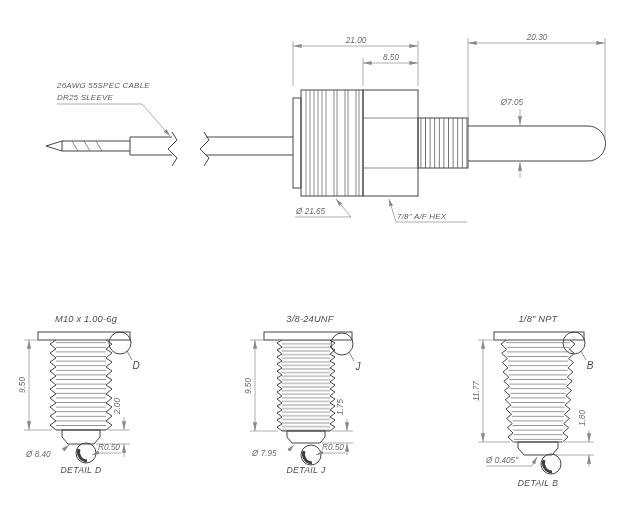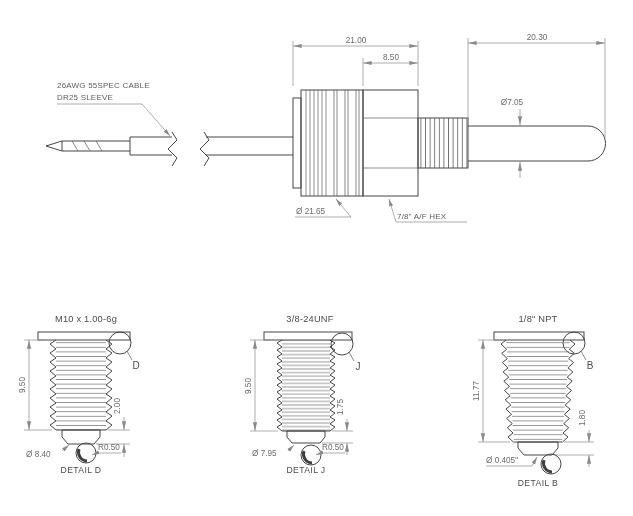--- a/index.html
+++ b/index.html
@@ -1,18 +1,18 @@
 <!DOCTYPE html>
 <html><head>
 <meta charset="utf-8">
 <style>
   html,body{margin:0;padding:0;background:#fff;}
   .canvas{
     position:relative;width:633px;height:516px;background:#ffffff;
-    font-family:"Liberation Sans", sans-serif;overflow:hidden;
+    font-family:"Liberation Sans", sans-serif;overflow:hidden;font-style:italic;
   }
   svg{position:absolute;left:0;top:0;}
   .geo{stroke:#474747;stroke-width:1;fill:none;}
   .geo-thin{stroke:#5a5a5a;stroke-width:0.7;fill:none;}
   .dim{stroke:#9a9a9a;stroke-width:0.8;fill:none;}
   .dtext{fill:#6b6b6b;font-size:8.2px;font-family:"Liberation Sans",sans-serif;}
   .ntext{fill:#5d5d5d;font-size:8px;font-family:"Liberation Sans",sans-serif;letter-spacing:0.2px;}
   .title{fill:#4c4c4c;font-size:9.3px;font-family:"Liberation Sans",sans-serif;letter-spacing:0.2px;}
   .cap{fill:#4c4c4c;font-size:8.6px;font-family:"Liberation Sans",sans-serif;letter-spacing:0.4px;}
   .letter{fill:#4c4c4c;font-size:10px;font-family:"Liberation Sans",sans-serif;}

